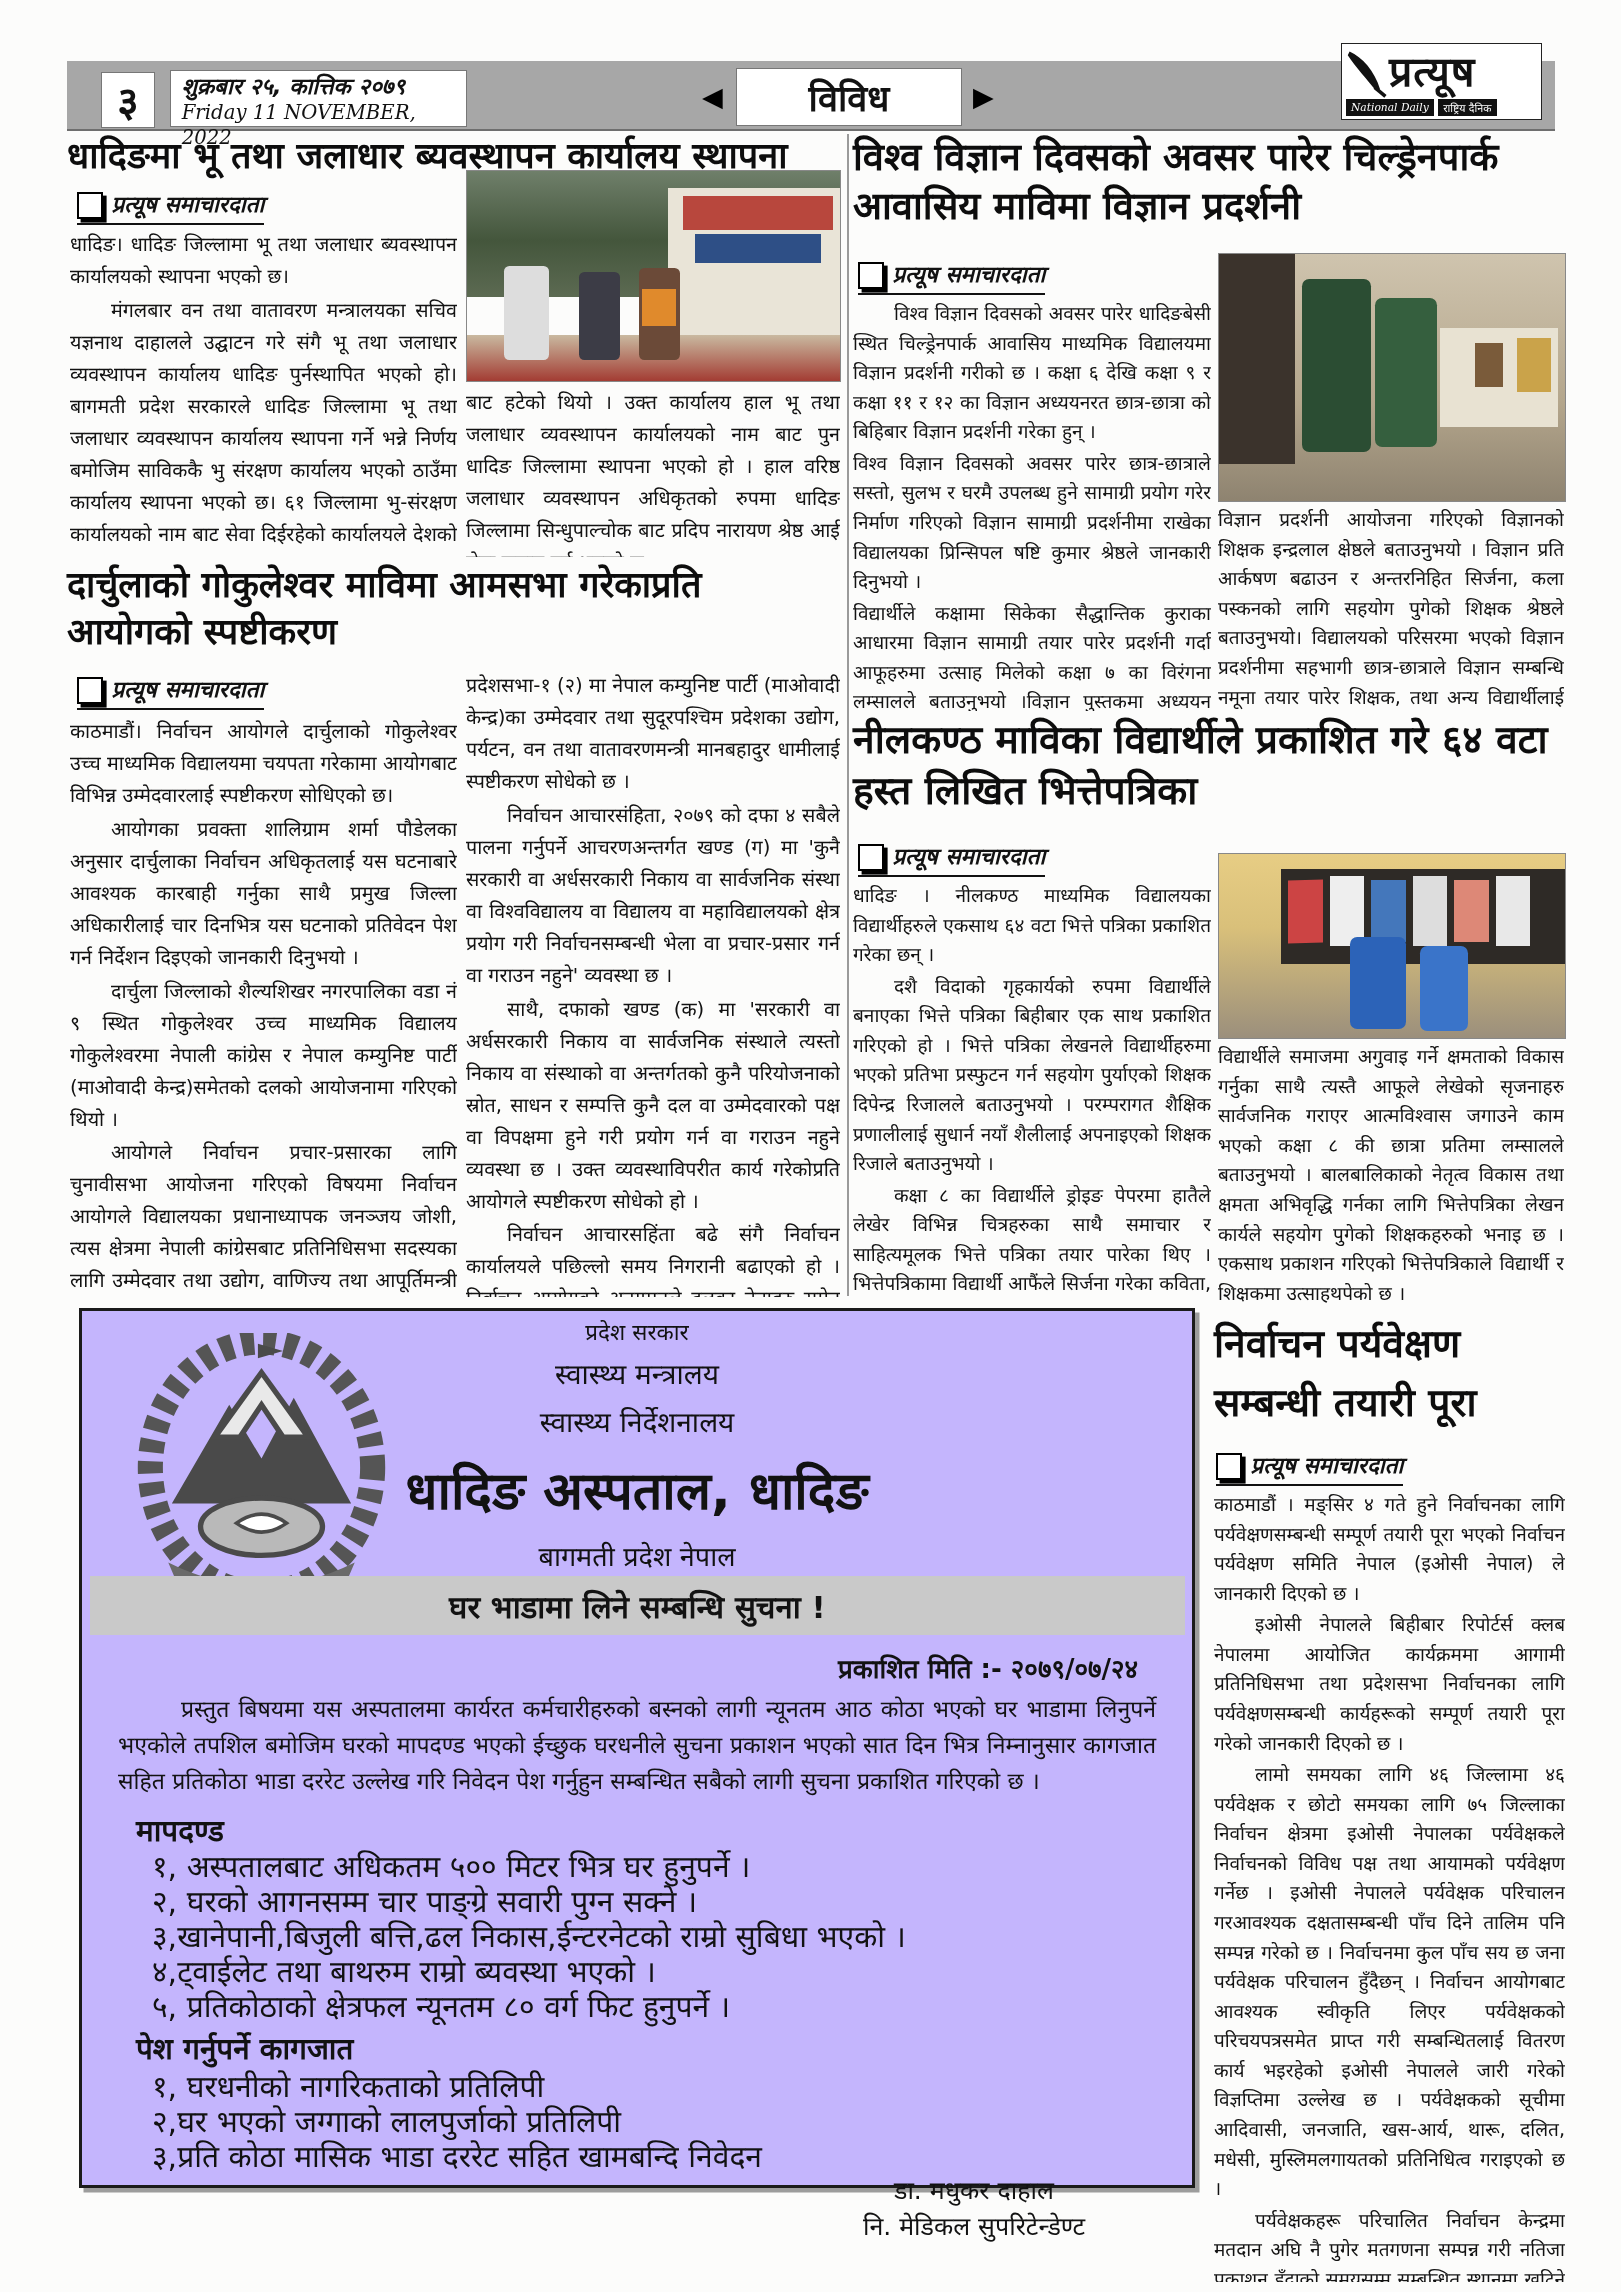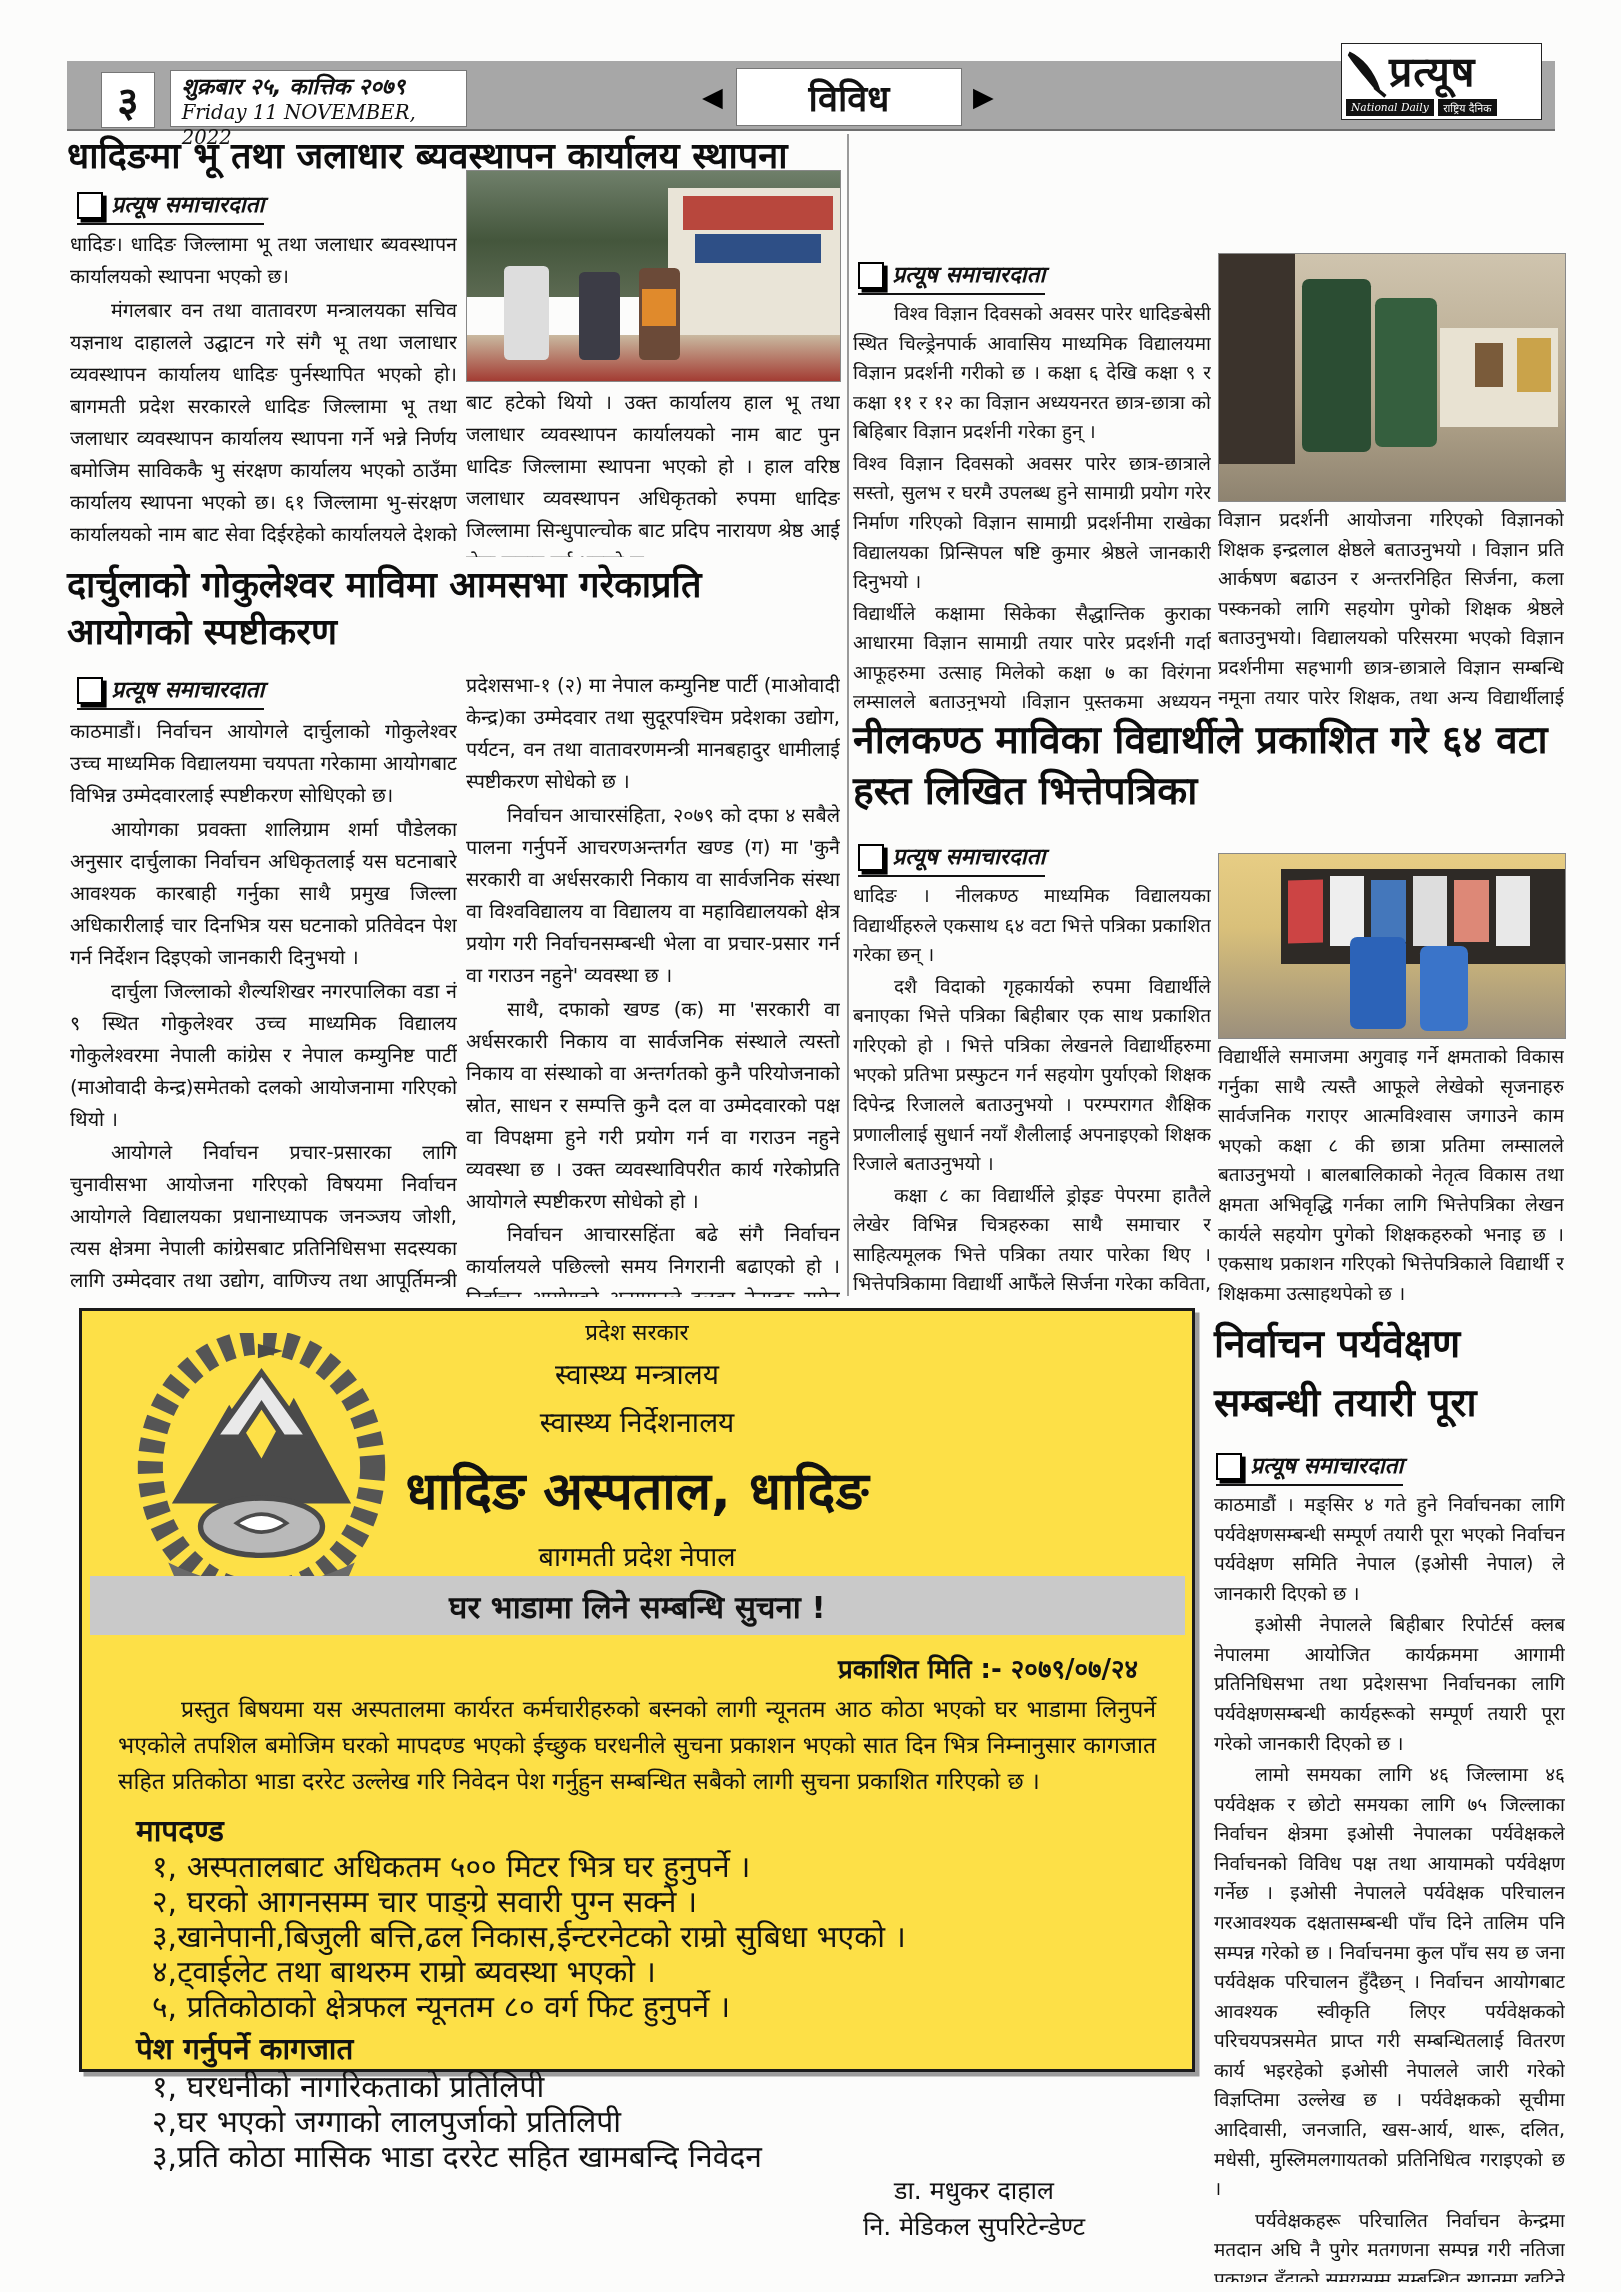--- a/index.html
+++ b/index.html
@@ -34,21 +34,21 @@
   .col{position:absolute;text-align:justify;overflow:hidden;}
   .col p{margin:0 0 1.8px 0;}
   .col p.ind{text-indent:41px;}
   .b22{font-size:19.7px;line-height:32px;}
   .b21{font-size:19px;line-height:29.6px;}
   .vrule{position:absolute;width:1.8px;background:#9a9a9a;}
   
   .photo{position:absolute;overflow:hidden;border:0.9px solid #888;}
   .ph-layer{position:absolute;}
   
-  .ad-box{position:absolute;left:79px;top:1308px;width:1116px;height:764px;background:#fde047;
+  .ad-box{position:absolute;left:79px;top:1308px;width:1116px;height:880px;background:#c4b5fd;
           border:3.6px solid #1b1b1b;box-shadow:4.5px 4.5px 0 #9c9c9c;box-sizing:border-box;}
   .ad-center{position:absolute;left:0;right:0;text-align:center;}
   .ad-gov{top:5.4px;font-size:22.4px;}
   .ad-ministry{top:43px;font-size:28px;}
   .ad-directorate{top:91px;font-size:28px;}
   .ad-hospital{top:142px;font-size:52px;font-weight:bold;}
   .ad-province{top:226px;font-size:27px;}
   .ad-banner{position:absolute;left:8px;right:7.2px;top:265px;height:59px;background:#c9c9c9;
              display:flex;align-items:center;justify-content:center;font-size:31px;font-weight:bold;}
   .ad-published{position:absolute;right:54px;top:339px;font-size:26px;font-weight:bold;}
@@ -126,20 +126,24 @@
     <p class="ind">दार्चुला जिल्लाको शैल्यशिखर नगरपालिका वडा नं ९ स्थित गोकुलेश्वर उच्च माध्यमिक विद्यालय गोकुलेश्वरमा नेपाली कांग्रेस र नेपाल कम्युनिष्ट पार्टी (माओवादी केन्द्र)समेतको दलको आयोजनामा गरिएको थियो ।</p>
     <p class="ind">आयोगले निर्वाचन प्रचार-प्रसारका लागि चुनावीसभा आयोजना गरिएको विषयमा निर्वाचन आयोगले विद्यालयका प्रधानाध्यापक जनञ्जय जोशी, त्यस क्षेत्रमा नेपाली कांग्रेसबाट प्रतिनिधिसभा सदस्यका लागि उम्मेदवार तथा उद्योग, वाणिज्य तथा आपूर्तिमन्त्री दिलेन्द्रप्रसाद बडू, प्रदेश सभाअन्तर्गत दार्चुला-१ (१)मा कांग्रेसका उम्मेदवार विक्रमसिंह धामी र</p>
   </div>
   <div class="col b22" style="left:466px;top:670px;width:374px;height:627px;">
     <p>प्रदेशसभा-१ (२) मा नेपाल कम्युनिष्ट पार्टी (माओवादी केन्द्र)का उम्मेदवार तथा सुदूरपश्चिम प्रदेशका उद्योग, पर्यटन, वन तथा वातावरणमन्त्री मानबहादुर धामीलाई स्पष्टीकरण सोधेको छ ।</p>
     <p class="ind">निर्वाचन आचारसंहिता, २०७९ को दफा ४ सबैले पालना गर्नुपर्ने आचरणअन्तर्गत खण्ड (ग) मा 'कुनै सरकारी वा अर्धसरकारी निकाय वा सार्वजनिक संस्था वा विश्वविद्यालय वा विद्यालय वा महाविद्यालयको क्षेत्र प्रयोग गरी निर्वाचनसम्बन्धी भेला वा प्रचार-प्रसार गर्न वा गराउन नहुने' व्यवस्था छ ।</p>
     <p class="ind">साथै, दफाको खण्ड (क) मा 'सरकारी वा अर्धसरकारी निकाय वा सार्वजनिक संस्थाले त्यस्तो निकाय वा संस्थाको वा अन्तर्गतको कुनै परियोजनाको स्रोत, साधन र सम्पत्ति कुनै दल वा उम्मेदवारको पक्ष वा विपक्षमा हुने गरी प्रयोग गर्न वा गराउन नहुने व्यवस्था छ । उक्त व्यवस्थाविपरीत कार्य गरेकोप्रति आयोगले स्पष्टीकरण सोधेको हो ।</p>
     <p class="ind">निर्वाचन आचारसहिंता बढे संगै निर्वाचन कार्यालयले पछिल्लो समय निगरानी बढाएको हो । निर्वाचन आयोगको अनुगमनले दलका नेताहरु समेत सचेत भएको पाईन्छ ।</p>
   </div>
 
+  <div class="headline" style="left:853px;top:133px;width:711px;font-size:38px;">
+    <div>विश्व विज्ञान दिवसको अवसर पारेर चिल्ड्रेनपार्क</div>
+    <div>आवासिय माविमा विज्ञान प्रदर्शनी</div>
+  </div>
   <div class="byline" style="left:858px;top:258px;">
     <span class="byline-icon"></span>
     <span class="byline-txt">प्रत्यूष समाचारदाता</span>
   </div>
   <div class="col b21" style="left:853px;top:299px;width:358px;height:412px;">
     <p class="ind">विश्व विज्ञान दिवसको अवसर पारेर धादिङबेसी स्थित चिल्ड्रेनपार्क आवासिय माध्यमिक विद्यालयमा विज्ञान प्रदर्शनी गरीको छ । कक्षा ६ देखि कक्षा ९ र कक्षा ११ र १२ का विज्ञान अध्ययनरत छात्र-छात्रा को बिहिबार विज्ञान प्रदर्शनी गरेका हुन् ।</p>
     <p>विश्व विज्ञान दिवसको अवसर पारेर छात्र-छात्राले सस्तो, सुलभ र घरमै उपलब्ध हुने सामाग्री प्रयोग गरेर निर्माण गरिएको विज्ञान सामाग्री प्रदर्शनीमा राखेका विद्यालयका प्रिन्सिपल षष्टि कुमार श्रेष्ठले जानकारी दिनुभयो ।</p>
     <p>विद्यार्थीले कक्षामा सिकेका सैद्धान्तिक कुराका आधारमा विज्ञान सामाग्री तयार पारेर प्रदर्शनी गर्दा आफूहरुमा उत्साह मिलेको कक्षा ७ का विरंगना लम्सालले बताउनुभयो ।विज्ञान पुस्तकमा अध्ययन गरेका सैद्धान्तिक सिकाईलाई व्यवहारमा उतारेर देखाउनका</p>
   </div>
   <div class="photo" style="left:1218px;top:253px;width:346px;height:247px;">

